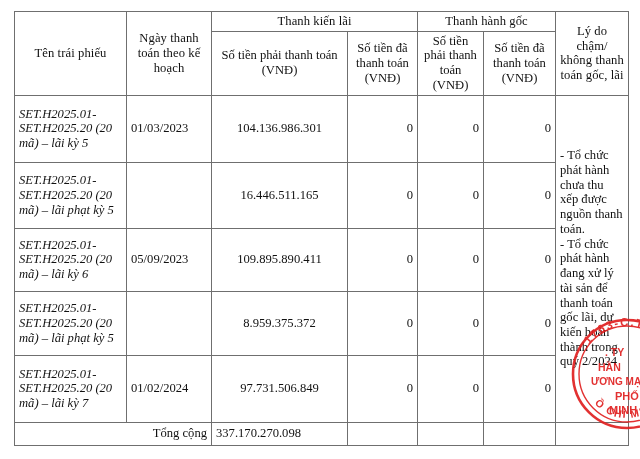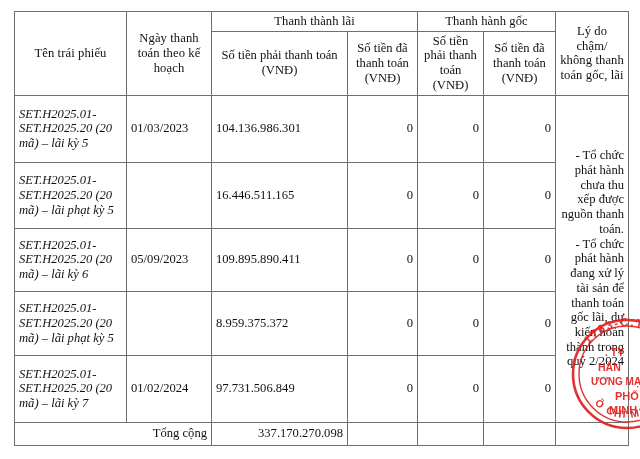--- a/index.html
+++ b/index.html
@@ -63,49 +63,49 @@
   td.bond-name {
     font-style: italic;
     text-align: left;
     font-size: 12.4px;
     line-height: 1.27;
   }
   td.date-cell {
     font-size: 12.6px;
   }
   td.amount-cell {
-    text-align: left;
+    text-align: center;
     font-size: 13px;
     white-space: nowrap;
   }
   td.zero-cell {
     text-align: right;
     padding-right: 10px;
     font-size: 12.6px;
   }
   td.reason-cell {
-    text-align: right;
+    text-align: left;
     vertical-align: top;
     font-size: 12.6px;
     line-height: 1.26;
     padding: 3px 4px 3px 5px;
   }
   td.reason-cell .rline {
     display: block;
   }
 
   
   td.total-label {
     text-align: right;
     font-weight: bold;
     font-size: 13.4px;
     padding-right: 7px;
   }
   td.total-value {
-    text-align: right;
+    text-align: left;
     font-weight: bold;
     font-size: 13.4px;
     white-space: nowrap;
   }
   td.total-blank {
     border: 1px solid #6f6f6f;
   }
 
   
   col.c-name   { width: 112px; }
@@ -147,21 +147,21 @@
       <col class="c-int-paid">
       <col class="c-pri-due">
       <col class="c-pri-paid">
       <col class="c-reason">
     </colgroup>
 
     <thead>
       <tr>
         <th class="hd" rowspan="2">Tên trái phiếu</th>
         <th class="hd" rowspan="2">Ngày thanh toán theo kế hoạch</th>
-        <th class="hd" colspan="2">Thanh thành lãi</th>
+        <th class="hd" colspan="2">Thanh kiến lãi</th>
         <th class="hd" colspan="2">Thanh hành gốc</th>
         <th class="hd" rowspan="2">Lý do chậm/ không thanh toán gốc, lãi</th>
       </tr>
       <tr>
         <th class="hd-sub">Số tiền phải thanh toán (VNĐ)</th>
         <th class="hd-sub">Số tiền đã thanh toán (VNĐ)</th>
         <th class="hd-sub">Số tiền phải thanh toán (VNĐ)</th>
         <th class="hd-sub">Số tiền đã thanh toán (VNĐ)</th>
       </tr>
     </thead>

